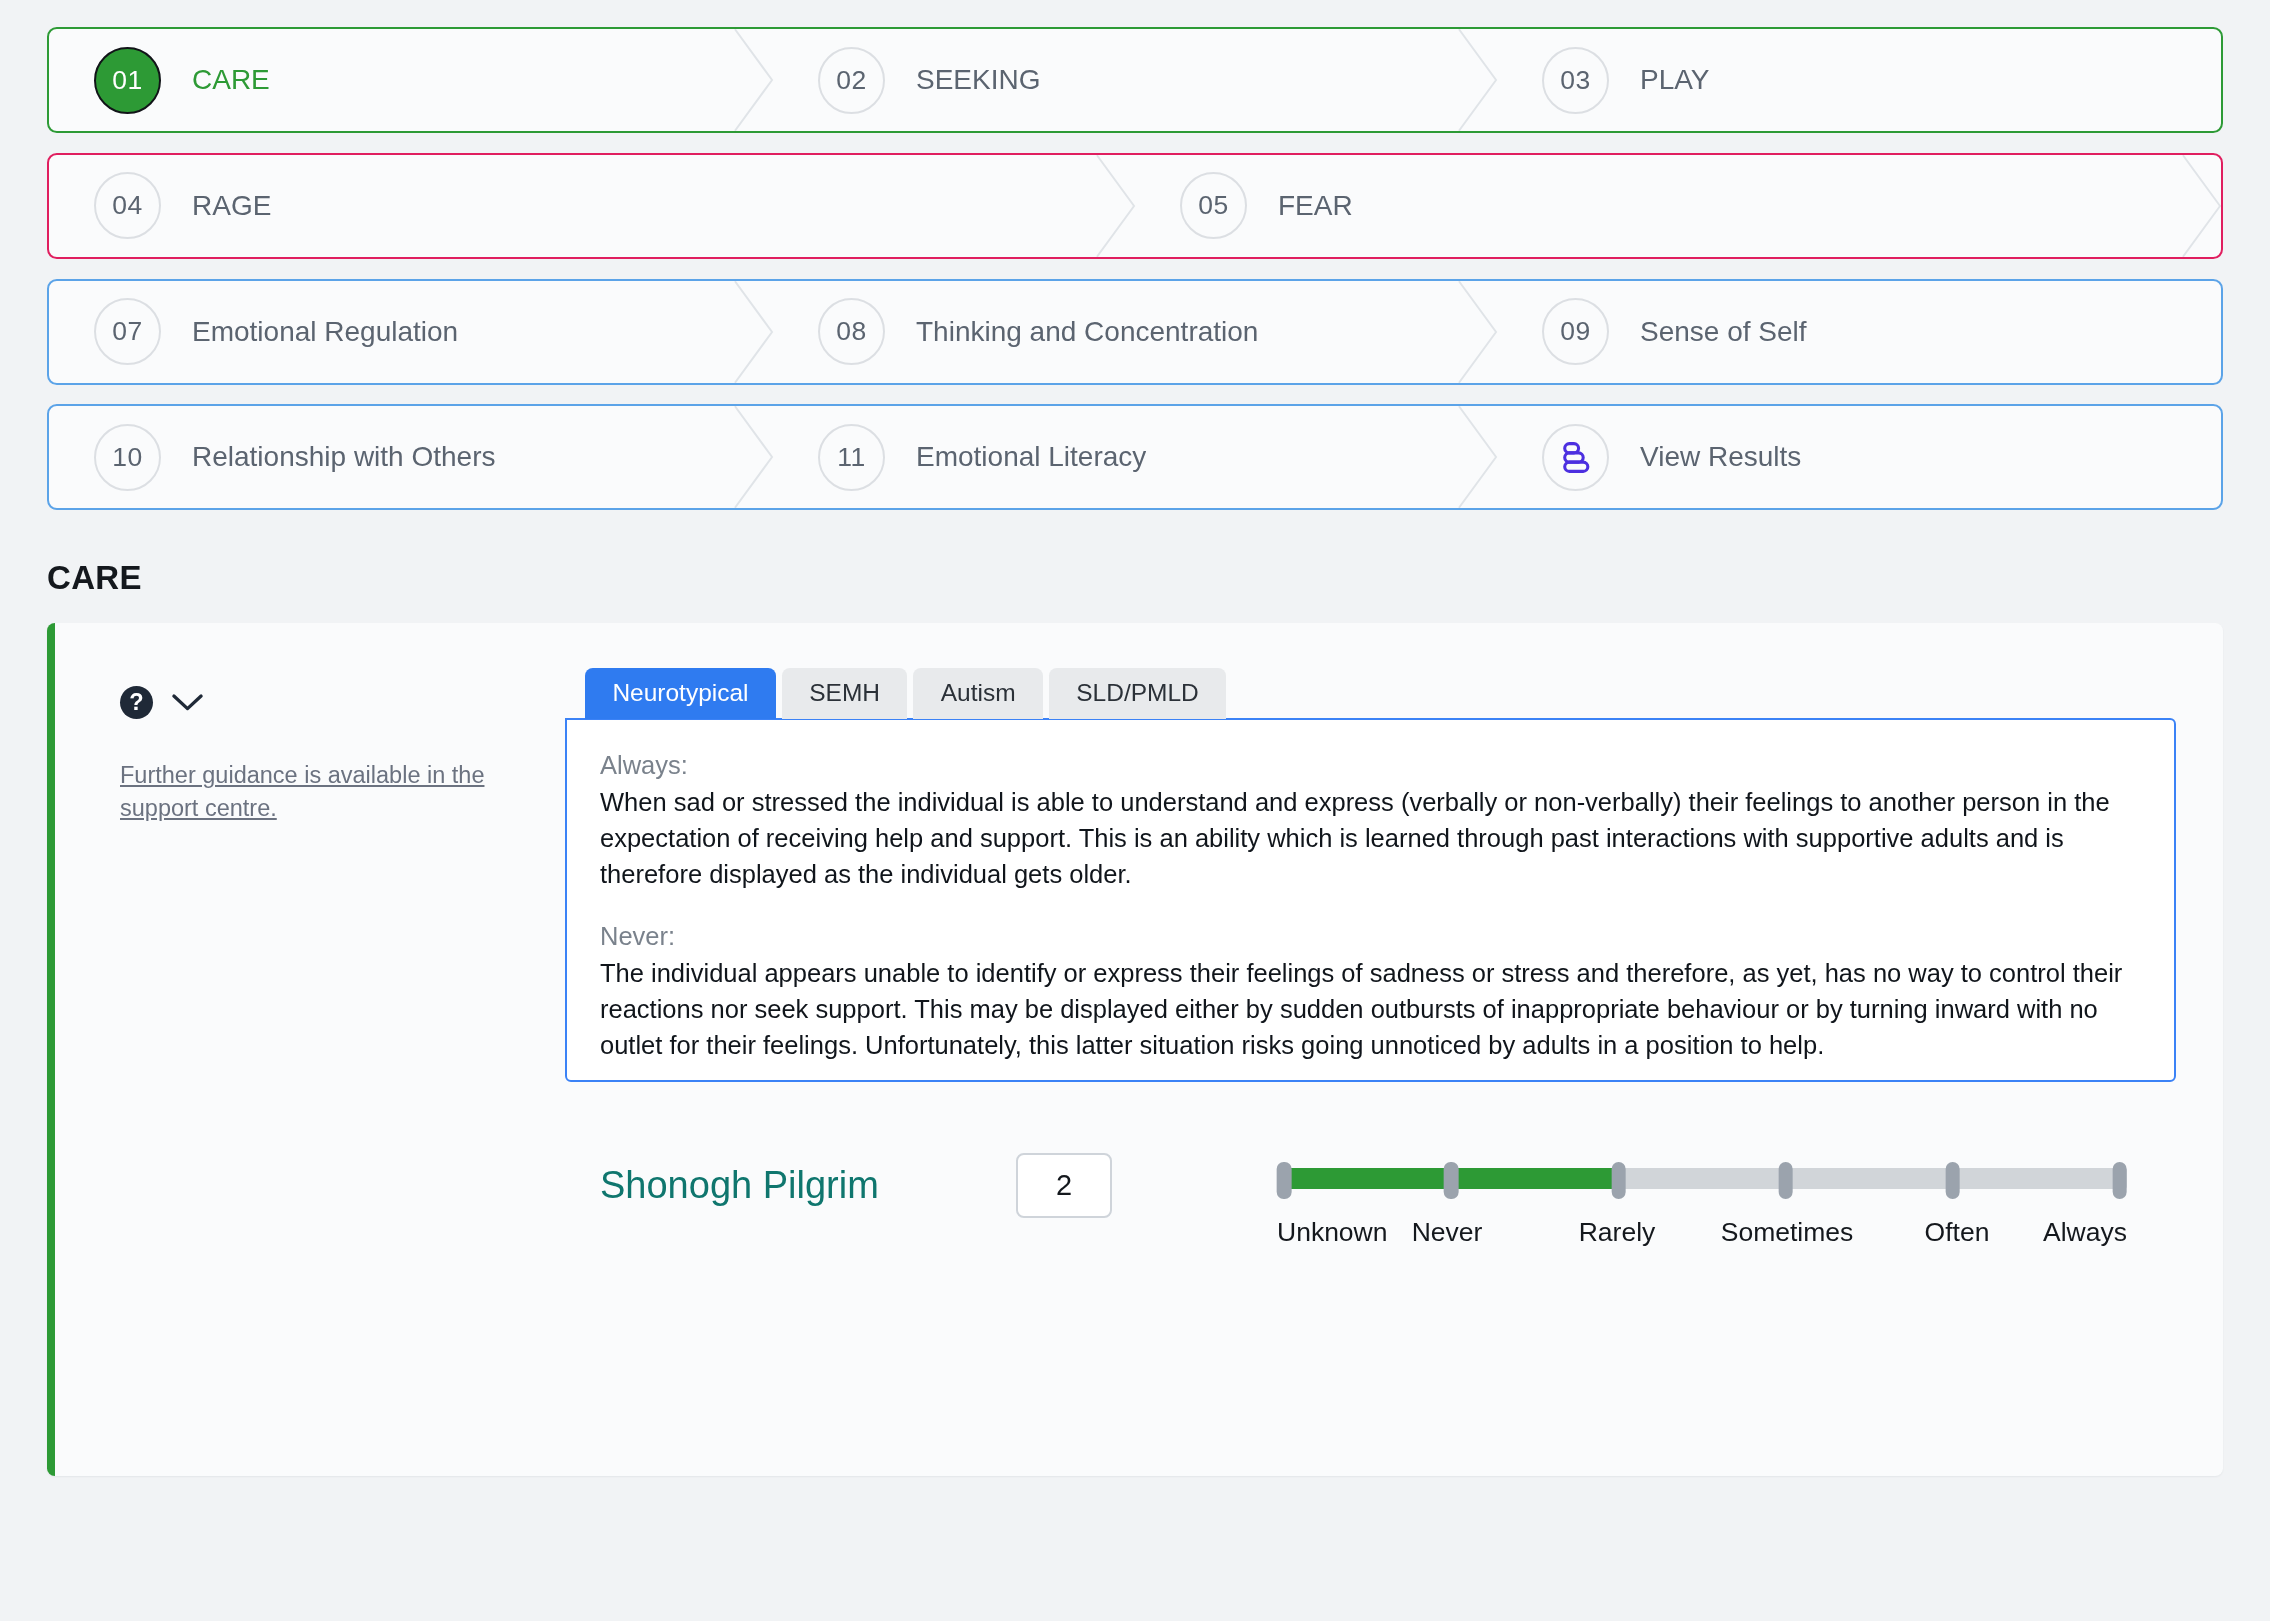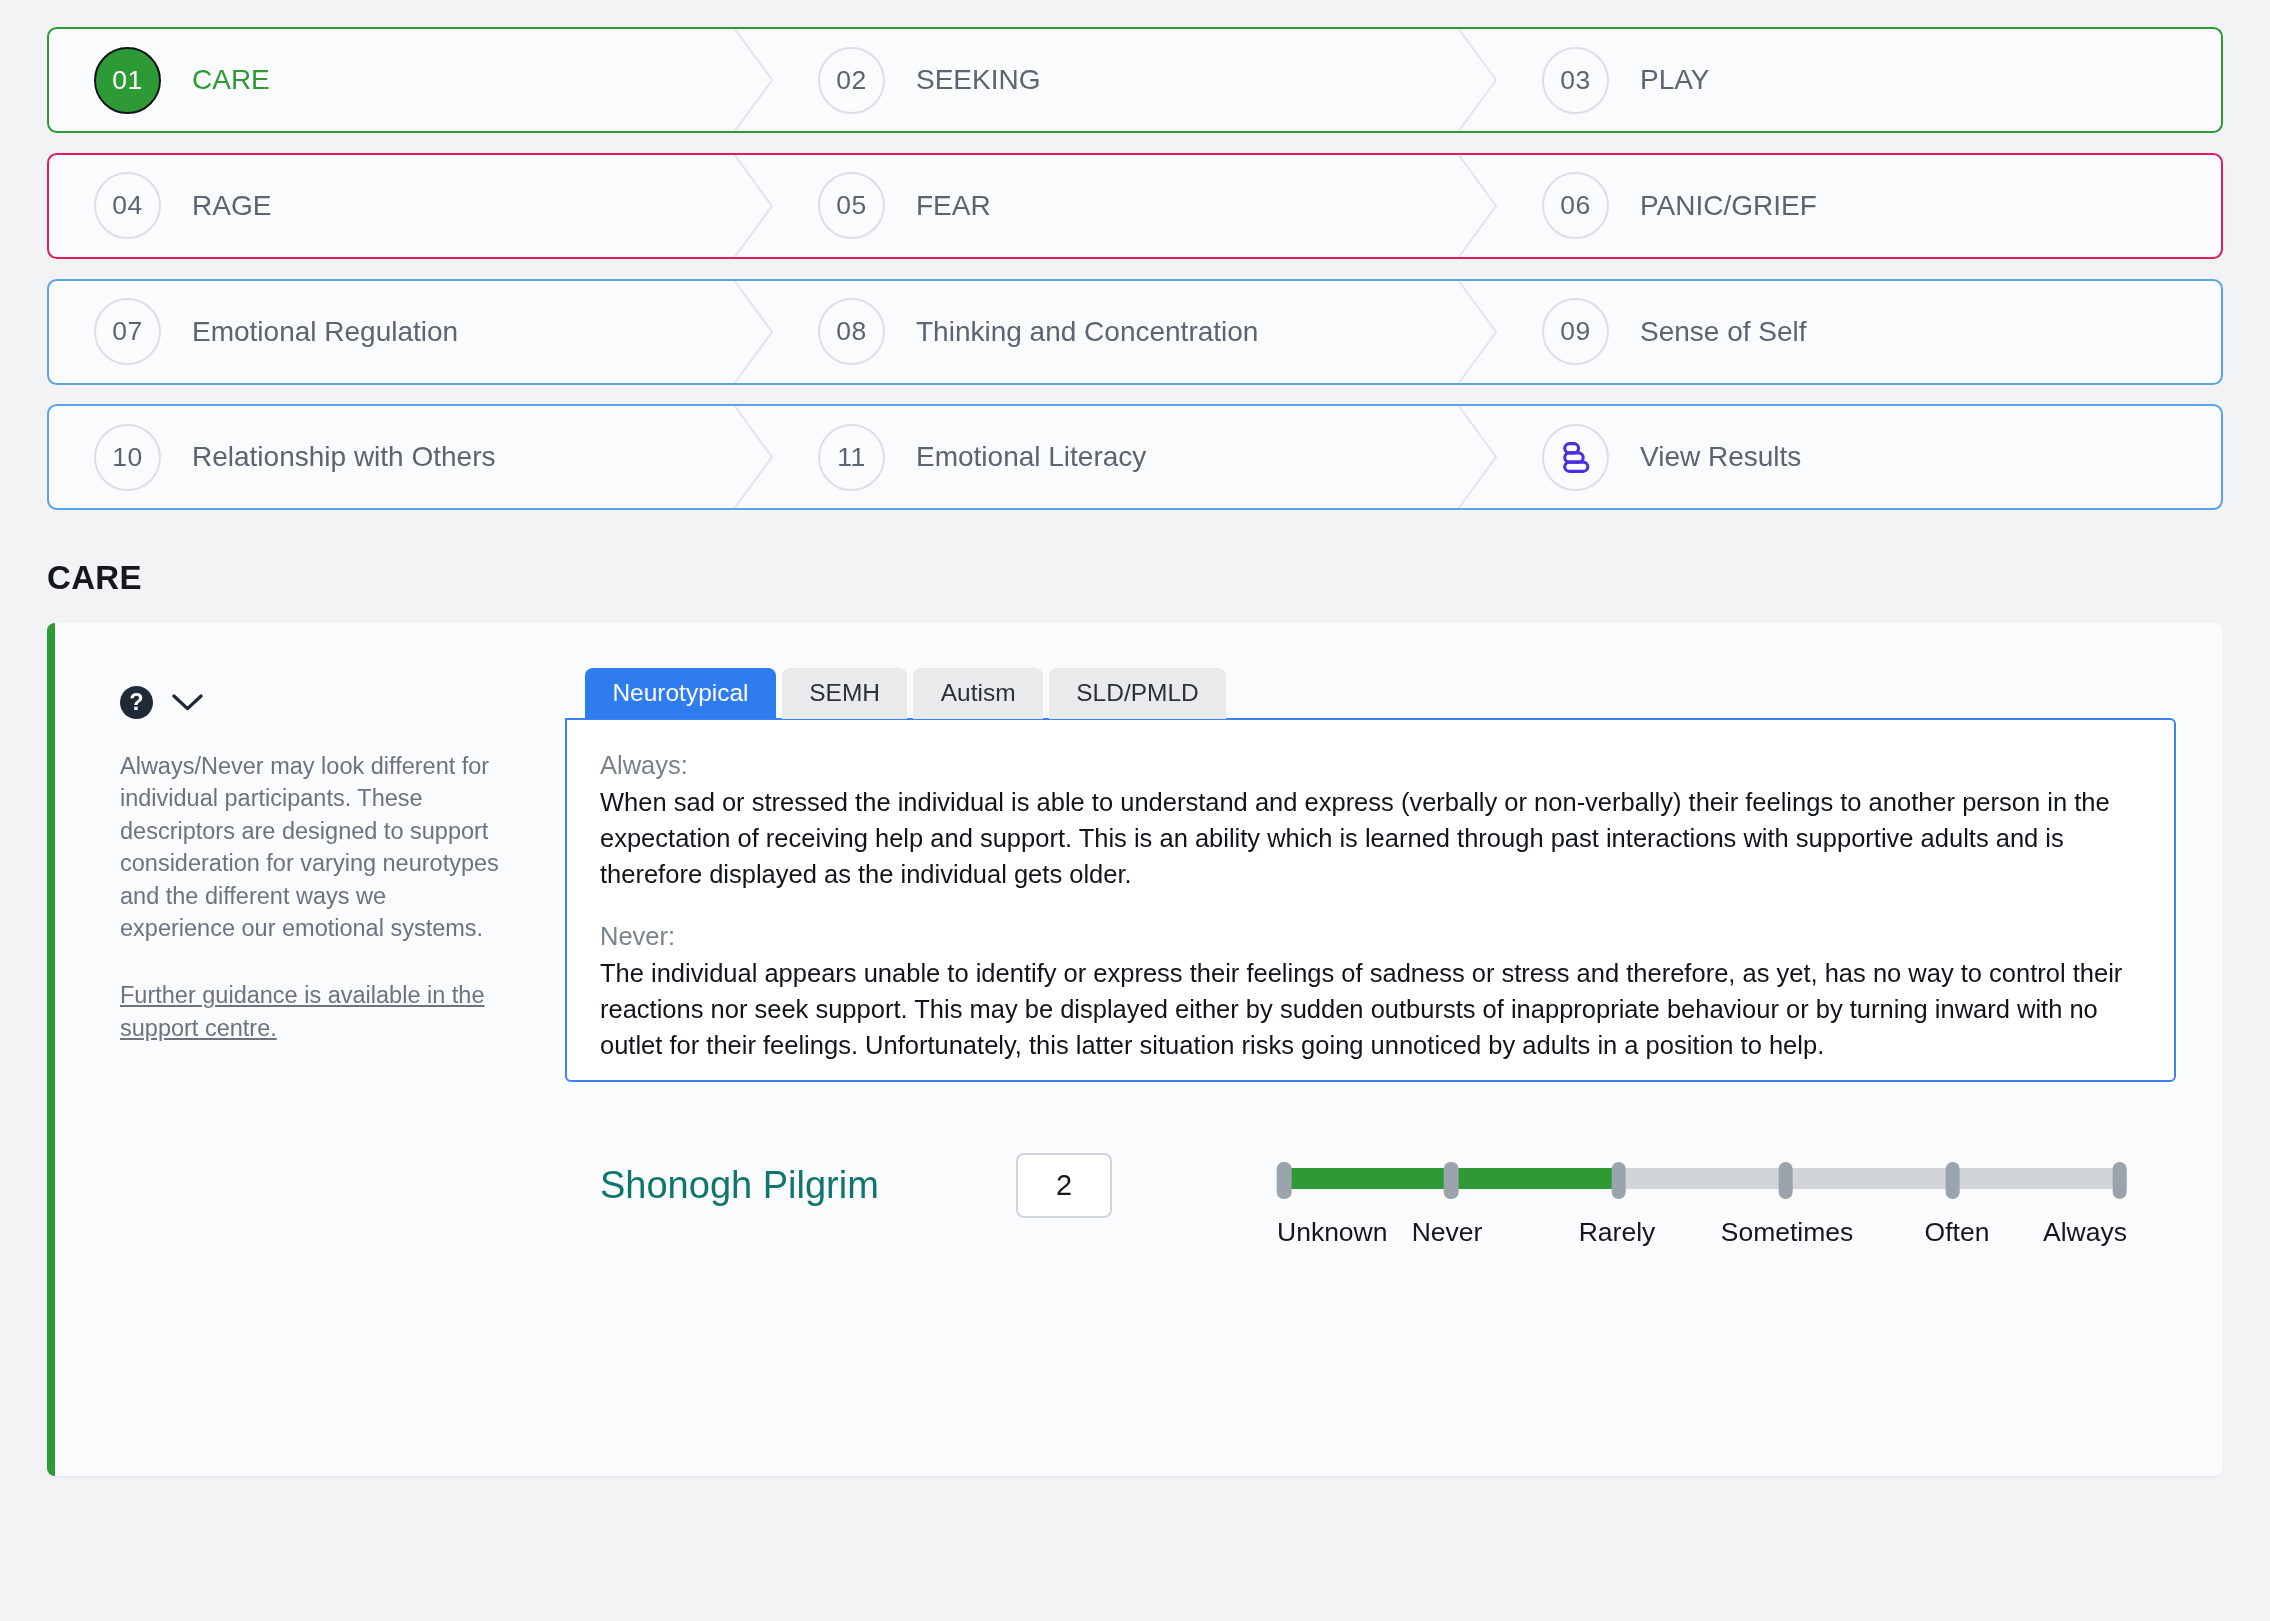--- a/index.html
+++ b/index.html
@@ -298,24 +298,20 @@
       </div>
       <div class="step-cell">
         <div class="step-num">05</div>
         <div class="step-label">FEAR</div>
         <span class="chev">
           <svg width="41" height="102" viewBox="0 0 42 104">
             <path d="M2 0 L40 52 L2 104" fill="none" stroke="#e0e4e8" stroke-width="2"></path>
           </svg>
         </span>
       </div>
-      <div class="step-cell">
-        <div class="step-num">06</div>
-        <div class="step-label">PANIC/GRIEF</div>
-      </div>
     </div>
     <div class="step-row accent-blue">
       <div class="step-cell">
         <div class="step-num">07</div>
         <div class="step-label">Emotional Regulation</div>
         <span class="chev">
           <svg width="41" height="102" viewBox="0 0 42 104">
             <path d="M2 0 L40 52 L2 104" fill="none" stroke="#e0e4e8" stroke-width="2"></path>
           </svg>
         </span>
@@ -372,21 +368,20 @@
 
   <div class="q-side">
     <div class="help-row">
       <span class="help-badge">?</span>
       <span class="chev-down">
         <svg width="33" height="19.6" viewBox="0 0 34 20">
             <path d="M3 3 L17 16 L31 3" fill="none" stroke="#1f2937" stroke-width="3.4" stroke-linecap="round" stroke-linejoin="round"></path>
           </svg>
       </span>
     </div>
-    <div class="side-text">Always/Never may look different for individual participants. These descriptors are designed to support consideration for varying neurotypes and the different ways we experience our emotional systems.</div>
     <a class="side-link">Further guidance is available in the support centre.</a>
   </div>
 
   <div class="q-main">
 
     <div class="tabs" id="tabs">
         <div class="tab active">Neurotypical</div>
         <div class="tab">SEMH</div>
         <div class="tab">Autism</div>
         <div class="tab">SLD/PMLD</div>

